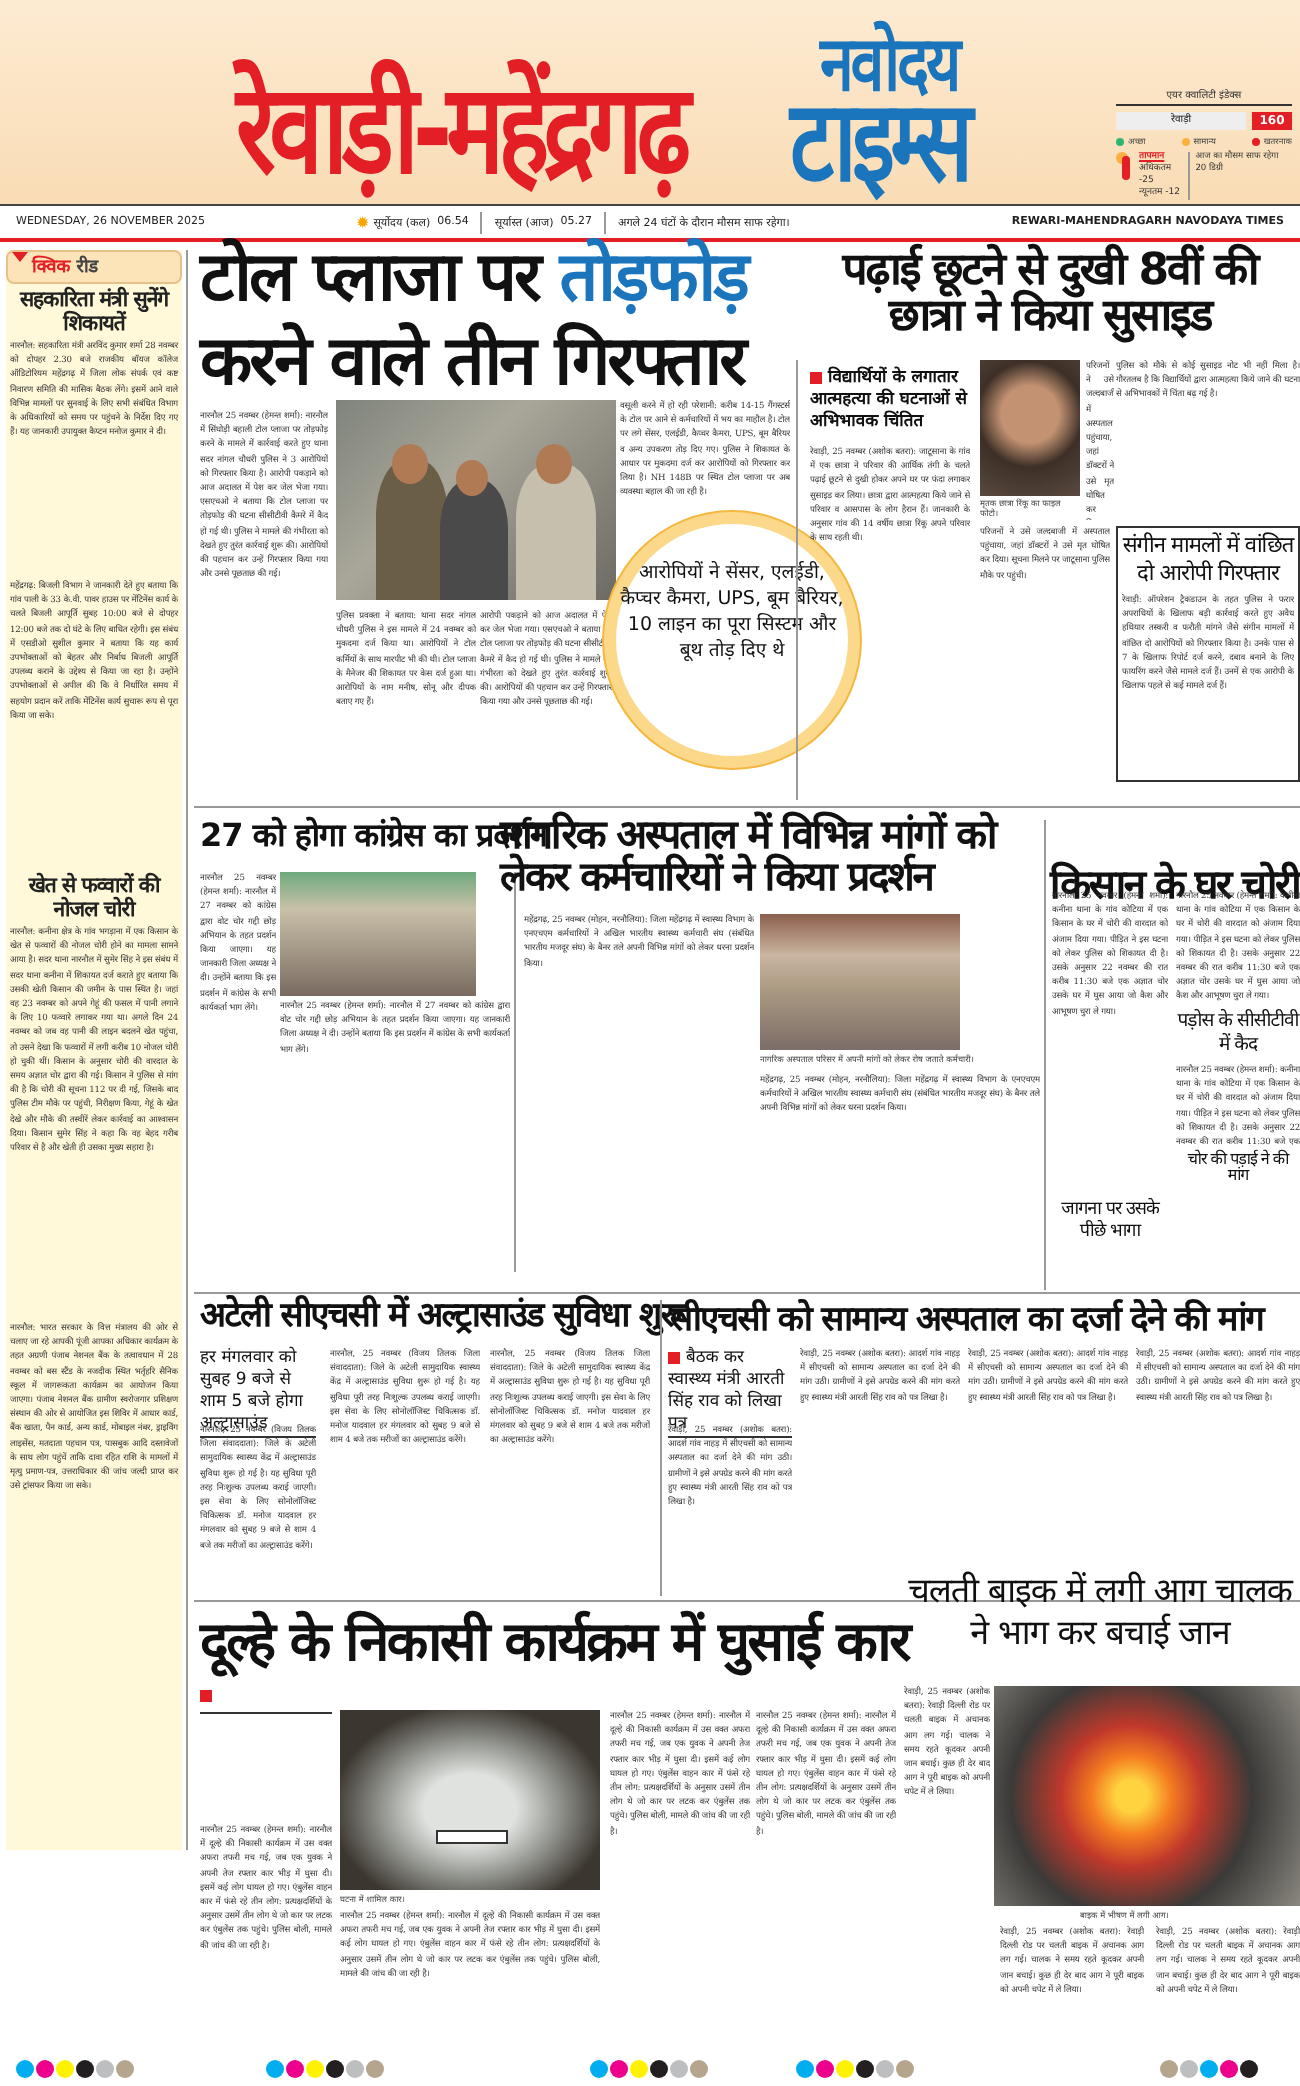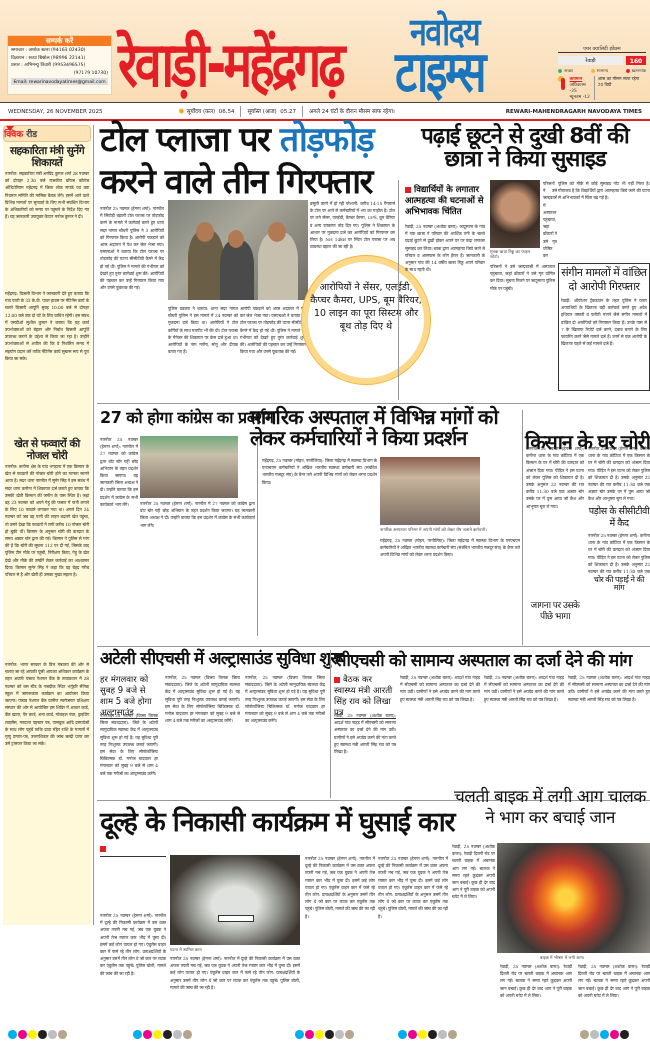--- a/index.html
+++ b/index.html
@@ -33,21 +33,21 @@
 #temp-icon .sun{position:absolute;left:0;top:0;width:6px;height:6px;border-radius:50%;background:#fbb040}
 #temp-text{font-size:4.5px;line-height:6px;color:#333}
 #temp-text .t{color:#e31e24;font-weight:bold;text-decoration:underline}
 #forecast{font-size:4.3px;line-height:6px;border-left:1px solid #999;padding-left:3px;color:#333}
 
 #date-bar{left:0;top:102px;width:650px;height:19px;border-top:1px solid #444;border-bottom:2px solid #e31e24;display:flex;align-items:center;font-size:5.5px;color:#222;padding:0 8px}
 #date-bar .sep{border-left:1px solid #999;height:11px;margin:0 6px}
 #sun-icon{color:#f7a600;font-size:8px;margin-right:2px}
 
 #qr{left:3px;top:125px;width:88px;height:800px;background:#fff8d9}
-#qr-head{background:#fde3b8;border:1px solid #e8c08a;border-radius:4px;height:17px;font-size:9px;font-weight:bold;padding-left:0;line-height:17px;color:#444;position:relative}
+#qr-head{background:#fde3b8;border:1px solid #e8c08a;border-radius:4px;height:17px;font-size:9px;font-weight:bold;padding-left:12px;line-height:17px;color:#444;position:relative}
 #qr-head .red{color:#e31e24}
 #qr-head:before{content:"";position:absolute;left:2px;top:0;border-left:4px solid transparent;border-right:4px solid transparent;border-top:5px solid #e31e24}
 .qr-hl{font-size:10.5px;font-weight:bold;text-align:center;line-height:12px;color:#222;padding:2px 0;letter-spacing:-0.5px}
 .qr-hl.big{font-size:12.5px;line-height:15px;font-weight:normal}
 .vline{background:#999;width:1px}
 
 #lead-hl1{left:100px;top:122px;font-size:34px;letter-spacing:-1.5px}
 #lead-hl1 .blue{color:#1b75bc}
 #lead-hl2{left:100px;top:164px;font-size:34px;letter-spacing:-1.5px}
 #lead-photo{left:168px;top:200px;width:140px;height:100px;background:linear-gradient(135deg,#7f837b,#a9a79a 40%,#6c6a62)}
@@ -76,28 +76,20 @@
 #bike-photo{left:497px;top:843px;width:153px;height:110px;background:radial-gradient(circle at 45% 50%,#ffd23f 8%,#f47b20 20%,#c0392b 35%,#3b3a38 60%,#8b8880)}
 
 #regmarks{left:0;top:1026px;width:650px;height:17px}
 .reg{position:absolute;top:4px;display:flex;gap:1px}
 .reg span{width:9px;height:9px;border-radius:50%;display:inline-block}
 </style>
 </head>
 <body>
 
 <div id="masthead" class="abs">
-  <div id="contact-box" class="abs">
-    <div id="contact-title">सम्पर्क करें</div>
-    <div class="contact-row">समाचार : अशोक बतरा (94163 02430)</div>
-    <div class="contact-row">विज्ञापन : सत्या बिश्नोल (98996 22141)</div>
-    <div class="contact-row">प्रसार : अभिमन्यु तिवारी (9953496575)</div>
-    <div class="contact-row" style="text-align:right">(97179 10730)</div>
-    <div id="email-row">Email: rewarinavodayatimes@gmail.com</div>
-  </div>
   <div id="title-red" class="abs">रेवाड़ी-महेंद्रगढ़</div>
   <div id="title-blue-top" class="abs">नवोदय</div>
   <div id="title-blue" class="abs">टाइम्स</div>
   <div id="aqi-box" class="abs">
     <div id="aqi-title">एयर क्वालिटी इंडेक्स</div>
     <div id="aqi-city-row">
       <div id="aqi-city">रेवाड़ी</div>
       <div id="aqi-val">160</div>
     </div>
     <div id="aqi-legend">

